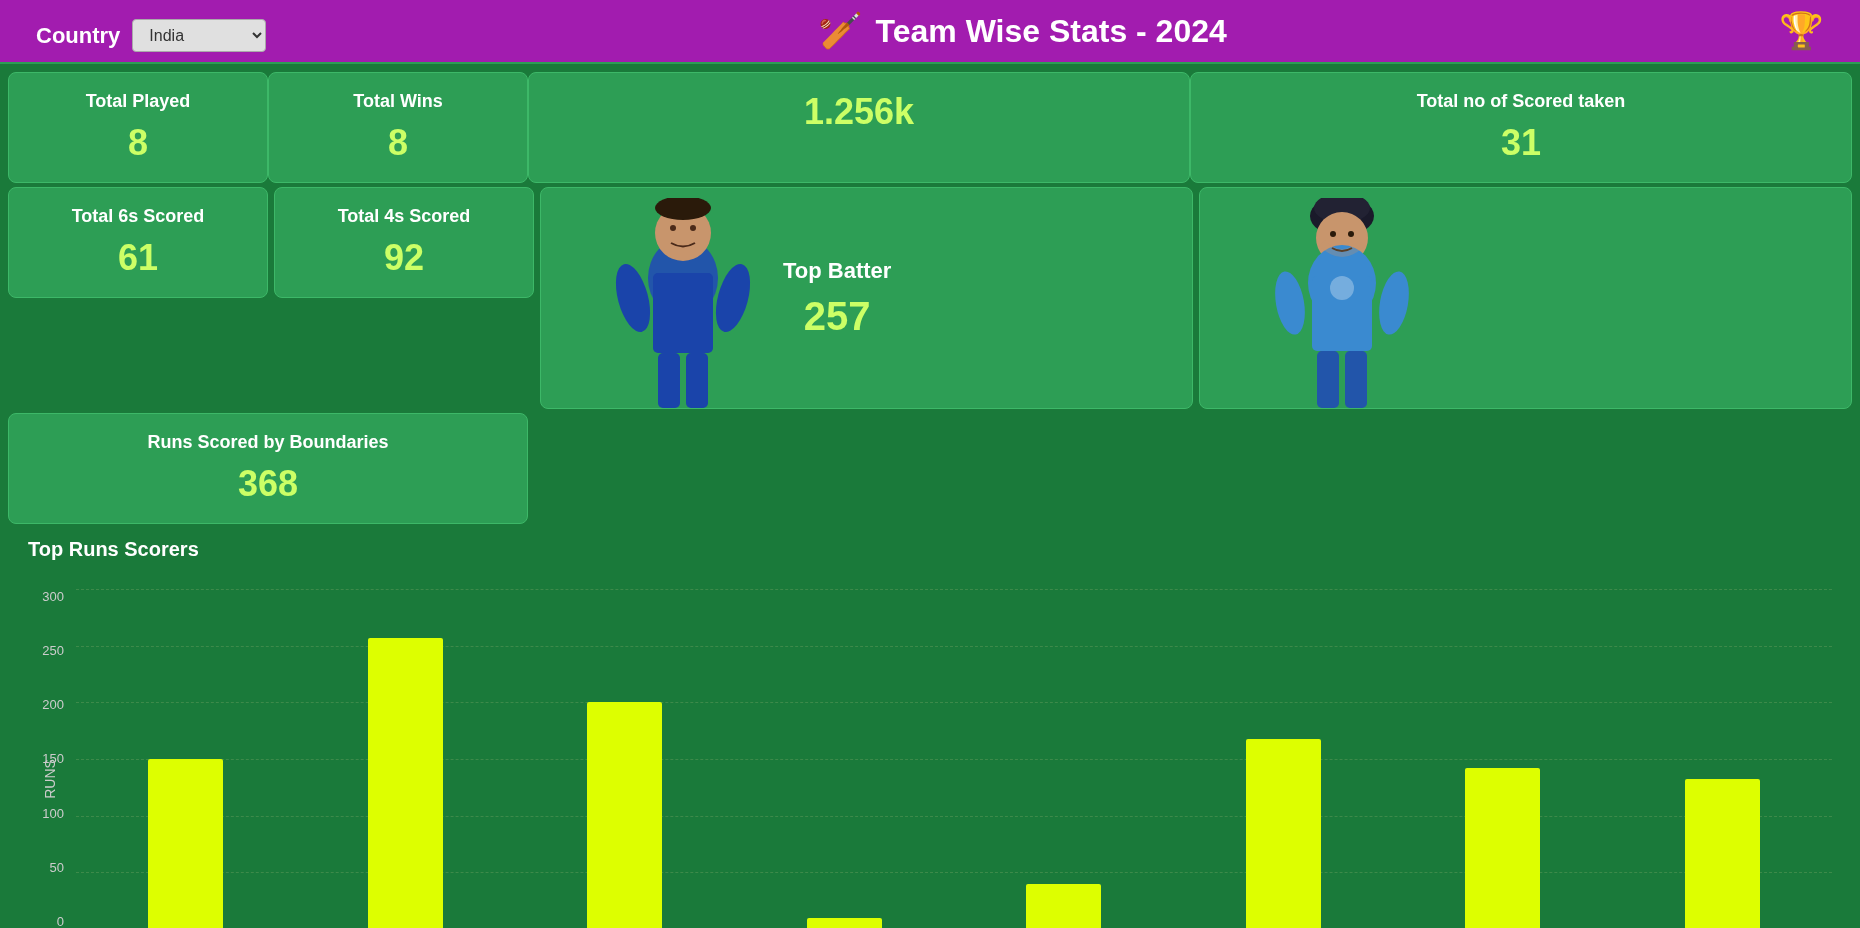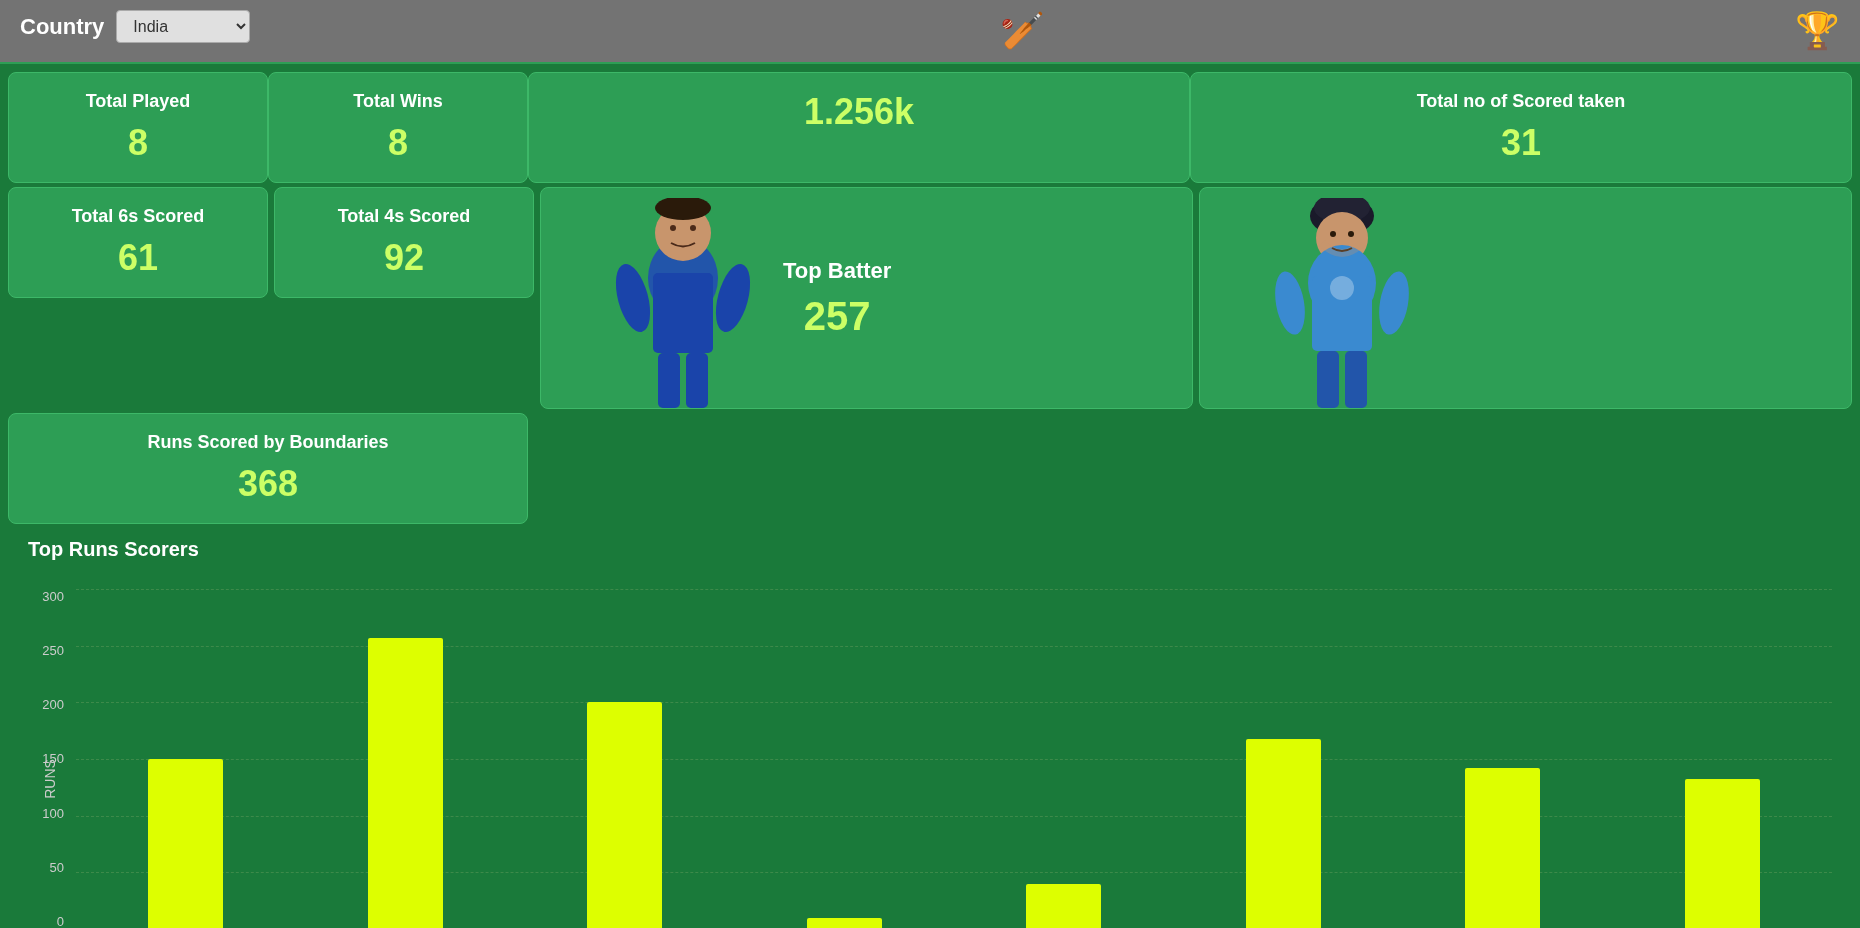--- a/index.html
+++ b/index.html
@@ -4,25 +4,25 @@
   <style>
     * { margin: 0; padding: 0; box-sizing: border-box; }
     body {
       background: #1a7a3a;
       font-family: Arial, sans-serif;
       width: 1860px;
       min-height: 928px;
       overflow-x: hidden;
     }
     .header {
-      background: #737373;
-      display: flex;
-      align-items: flex-start;
+      background: #a21caf;
+      display: flex;
+      align-items: flex-end;
       justify-content: space-between;
-      padding: 10px 20px;
+      padding: 10px 36px;
       border-bottom: 2px solid #2d9e55;
     }
     .header-left {
       display: flex;
       align-items: center;
       gap: 12px;
     }
     .header-title {
       display: flex;
       align-items: center;
@@ -123,20 +123,21 @@
 </head>
 <body>
 
 <div class="header">
   <div class="header-left">
     <span class="country-label">Country</span>
     <select class="country-select"><option value="India">India</option><option value="Australia">Australia</option><option value="England">England</option><option value="Pakistan">Pakistan</option><option value="South Africa">South Africa</option></select>
   </div>
   <div class="header-title">
     <span class="cricket-icon">🏏</span>
+    <span>Team Wise Stats - 2024</span>
   </div>
   <div class="trophy-icon">🏆</div>
 </div>
 
 <div style="display: grid; grid-template-columns: 260px 260px 1fr 1fr; padding: 8px 8px 0 8px;">
 
   <div class="stat-card">
     <div class="stat-label">Total Played</div>
     <div class="stat-value">8</div>
   </div>

